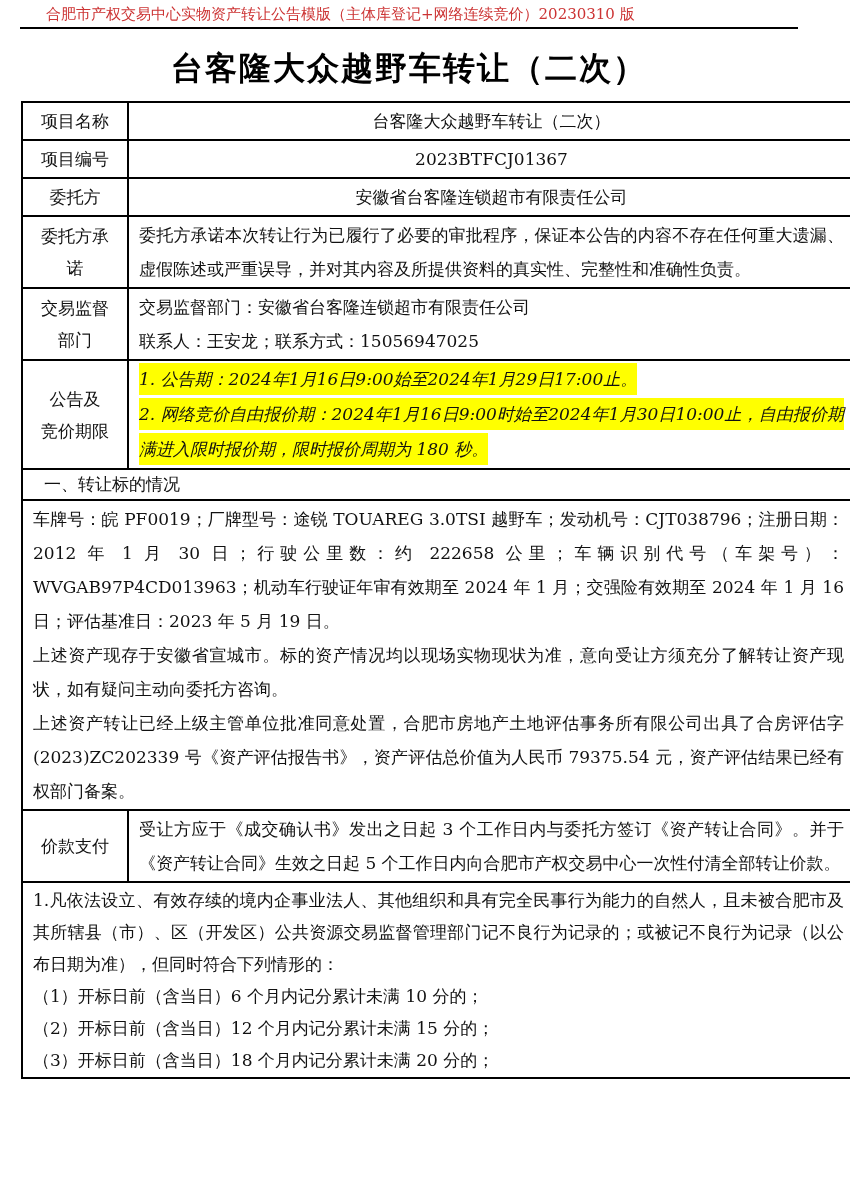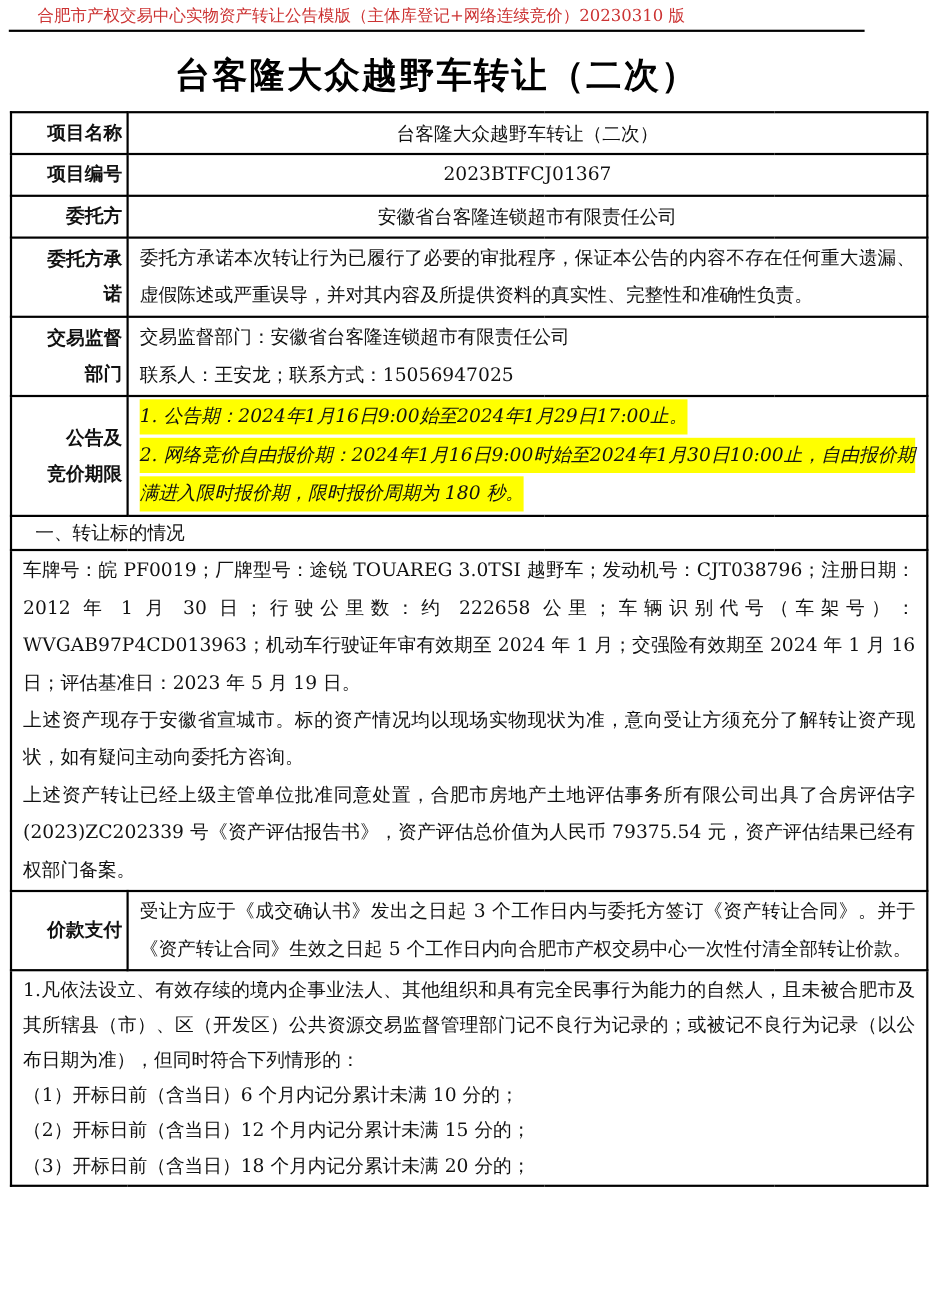--- a/index.html
+++ b/index.html
@@ -3,21 +3,21 @@
 <meta charset="utf-8">
 <style>
   * { margin: 0; padding: 0; box-sizing: border-box; }
   html, body { background: #ffffff; }
   body {
     width: 850px; height: 1191px;
     overflow: hidden;
     font-family: "DejaVu Serif", "Liberation Serif", serif;
     color: #1a1a1a;
   }
-  .page { width: 794px; height: 1191px; position: relative; }
+  .page { width: 794px; height: 1191px; position: relative; margin-left: 12px; }
 
   .header-note {
     margin: 0 8px;
     padding: 5px 2px 3px 26px;
     font-size: 15px;
     color: #cc3333;
     border-bottom: 2px solid #000;
     font-family: "DejaVu Serif", "Liberation Serif", serif;
   }
 
@@ -36,25 +36,24 @@
     border-collapse: collapse;
     table-layout: fixed;
   }
   table.doc-table td {
     border: 2px solid #000;
     font-size: 17px;
     vertical-align: middle;
     color: #111;
   }
   td.label-cell {
-    text-align: right;
+    text-align: center;
     white-space: pre-line;
     line-height: 32px;
     padding: 2px 4px;
-    font-weight: bold;
   }
   td.value-center {
     text-align: center;
     padding: 3px 8px;
     height: 35px;
   }
   td.value-text {
     text-align: justify;
     line-height: 34px;
     padding: 1px 10px;

